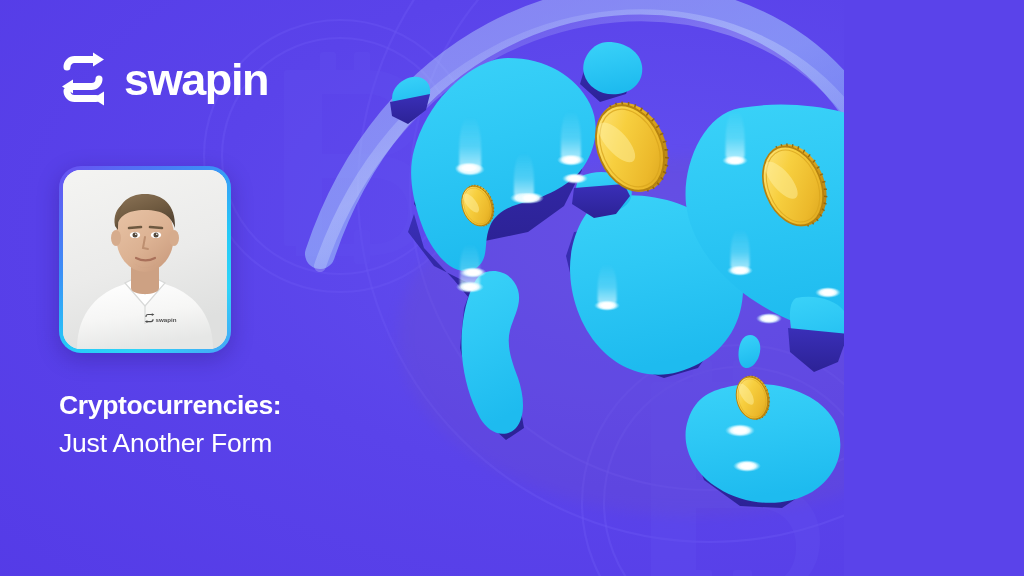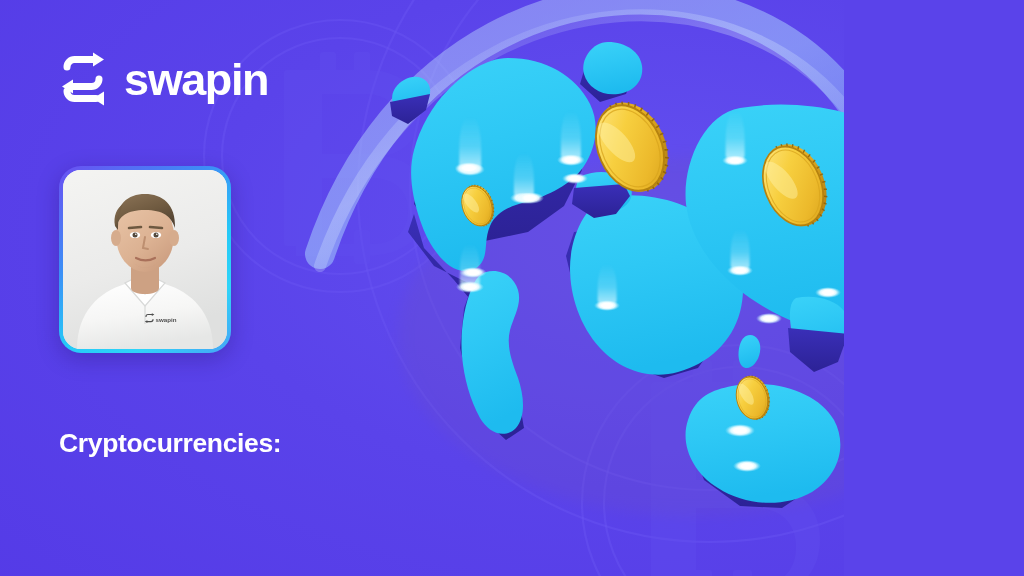--- a/index.html
+++ b/index.html
@@ -84,21 +84,20 @@
     border-radius:18px; overflow:hidden;
     background:linear-gradient(170deg,#f2f2f0 0%, #ececeb 52%, #e2e3e2 100%);
   }
   #portrait-inner svg { position:absolute; inset:0; width:100%; height:100%; display:block; }
 
   
   #headline {
     position:absolute; left:59px; top:386px;
     width:330px;
     color:#ffffff;
-    margin-top:38px;
   }
   #headline .l1 { font-size:26.5px; font-weight:700; letter-spacing:-.35px; line-height:1.45; white-space:nowrap; }
   #headline .l2,
   #headline .l3 { font-size:26.5px; font-weight:400; letter-spacing:-.2px; line-height:1.45; white-space:nowrap; }
 </style>
 </head>
 <body>
 
 <div id="banner">
 
@@ -623,15 +622,16 @@
           <path fill="#2a2a2a" d="M88.8 143.2 L91.4 144.6 L88.8 146 Z"></path>
           <path fill="#2a2a2a" d="M84.4 150.2 L81.8 151.6 L84.4 153 Z"></path>
           <text x="92.5" y="151.5" font-family="Liberation Sans, sans-serif" font-size="6.2" font-weight="700" fill="#2a2a2a">swapin</text>
         </g>
       </svg>
     </div>
   </div>
 
   <div id="headline">
     <div class="l1">Cryptocurrencies:</div>
+    <div class="l2">Just Another Form</div>
   </div>
 
 </div>
 
 </body></html>

